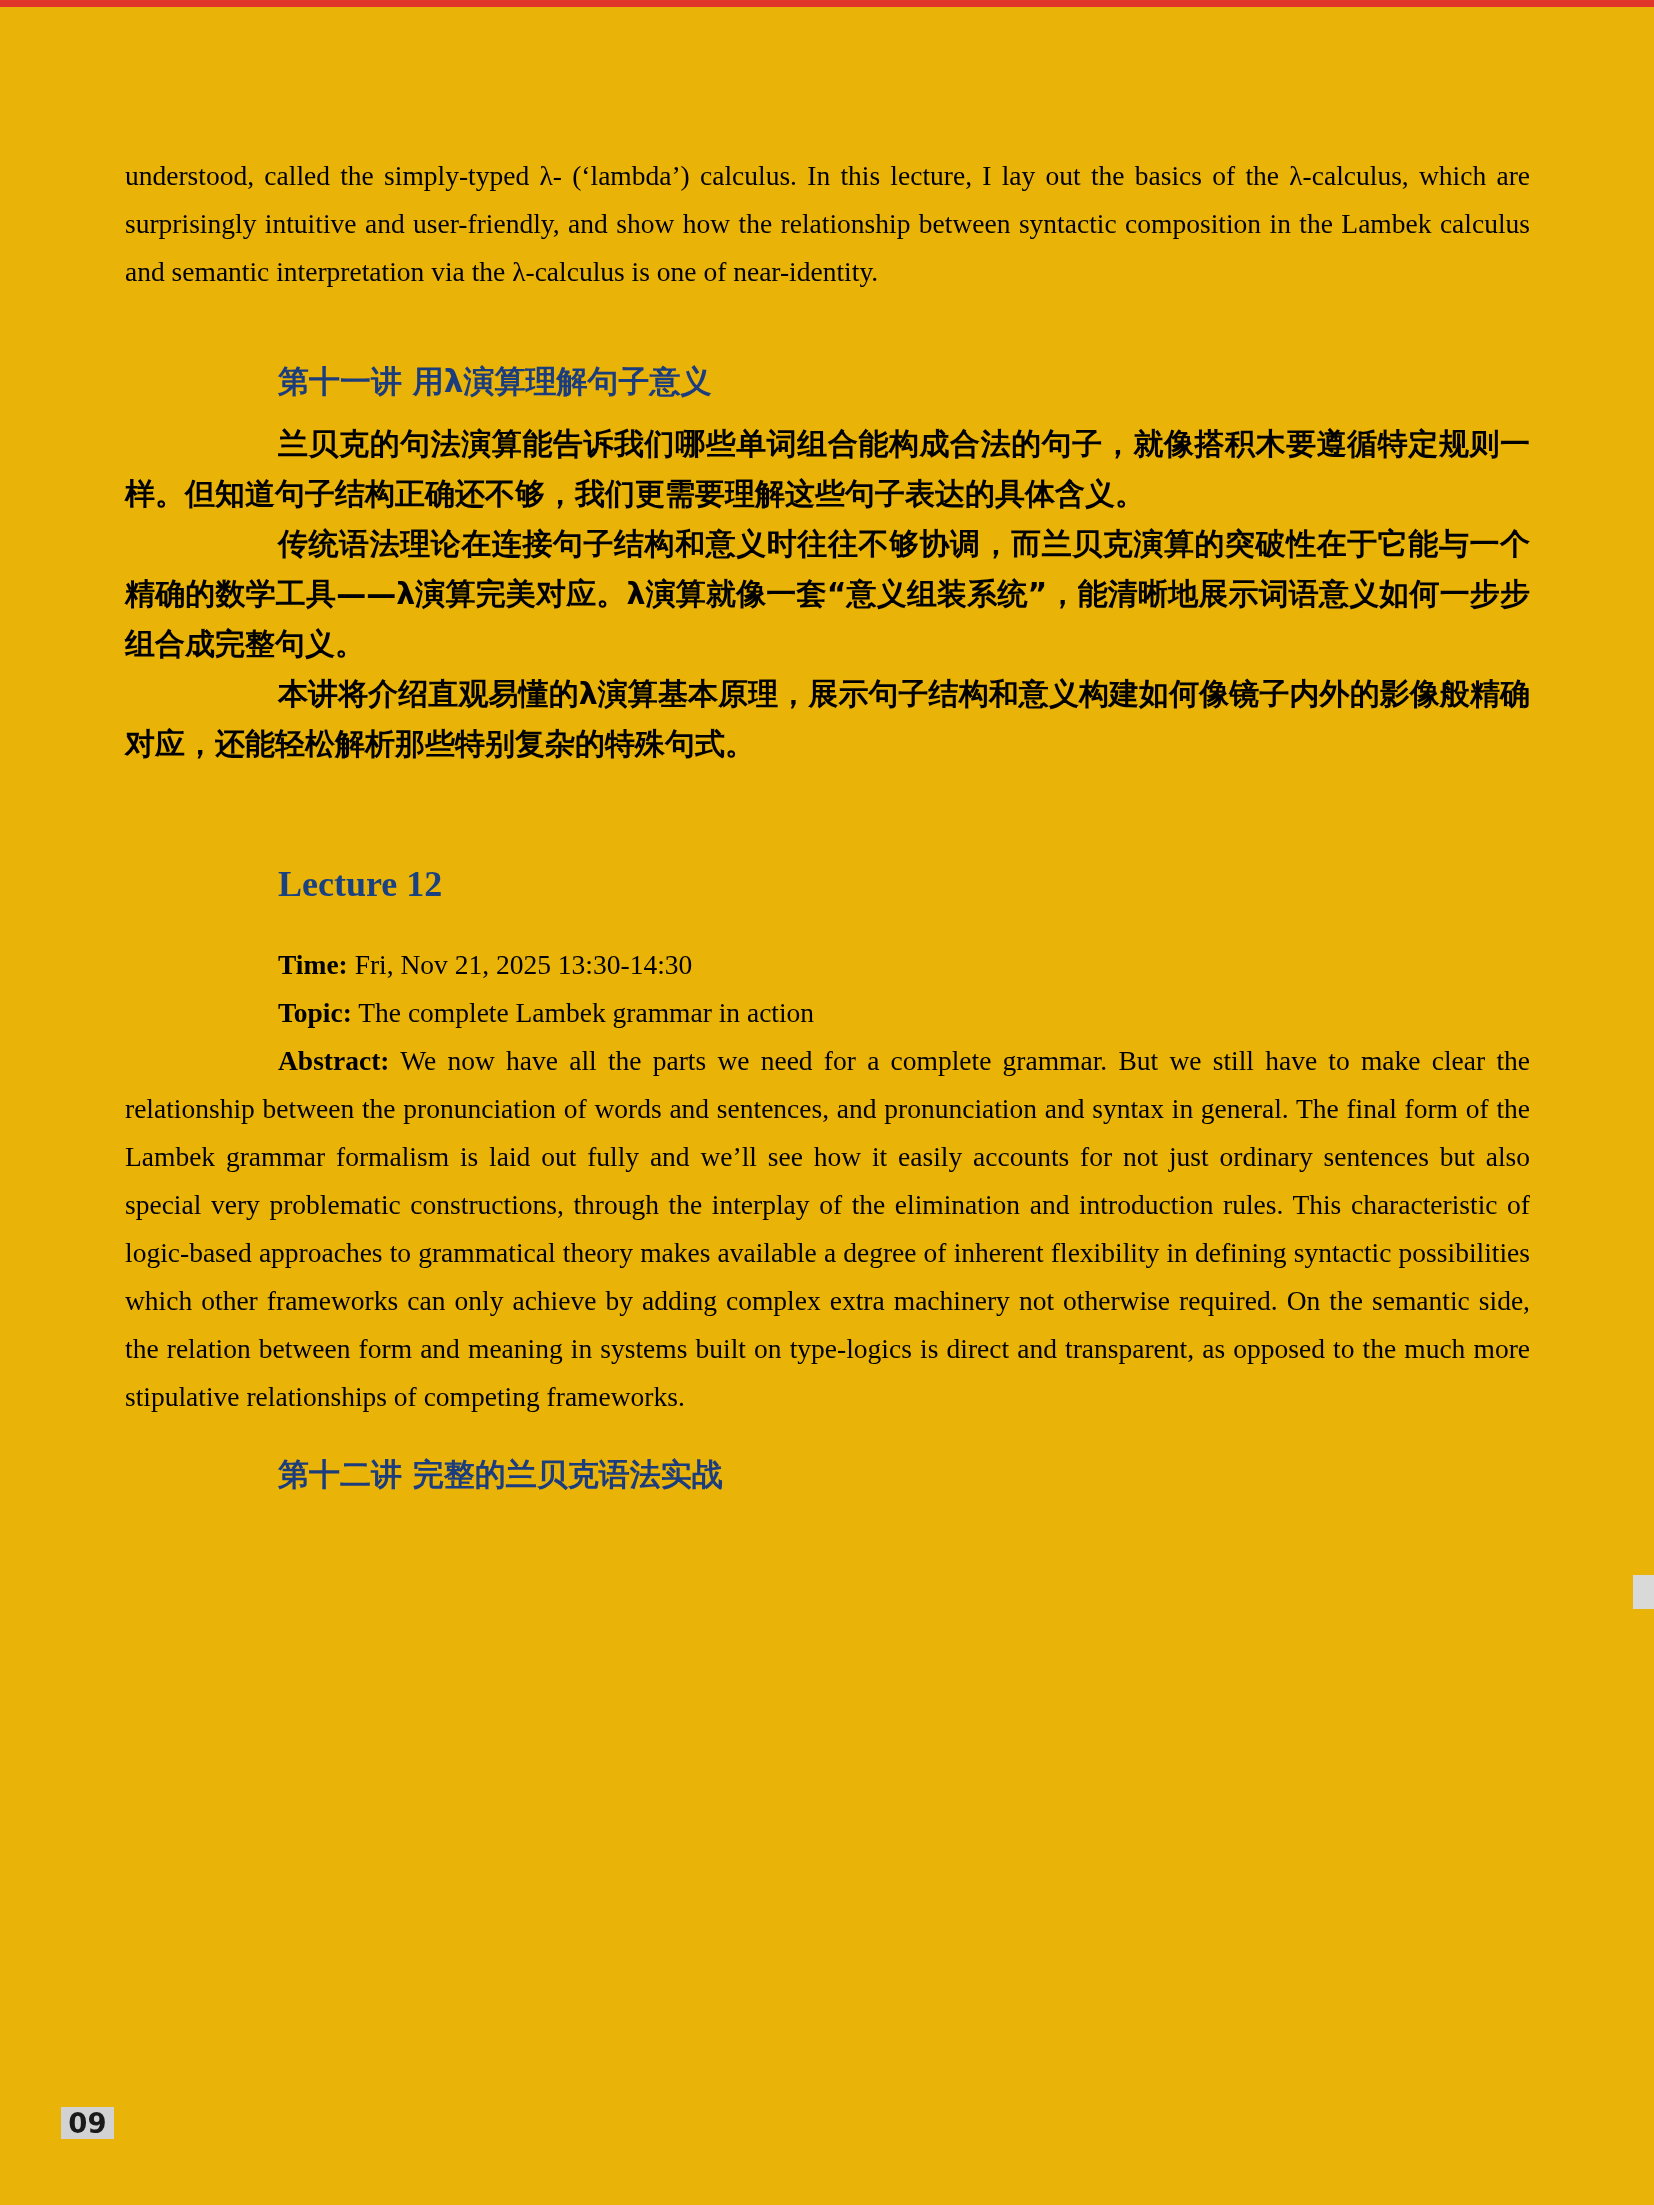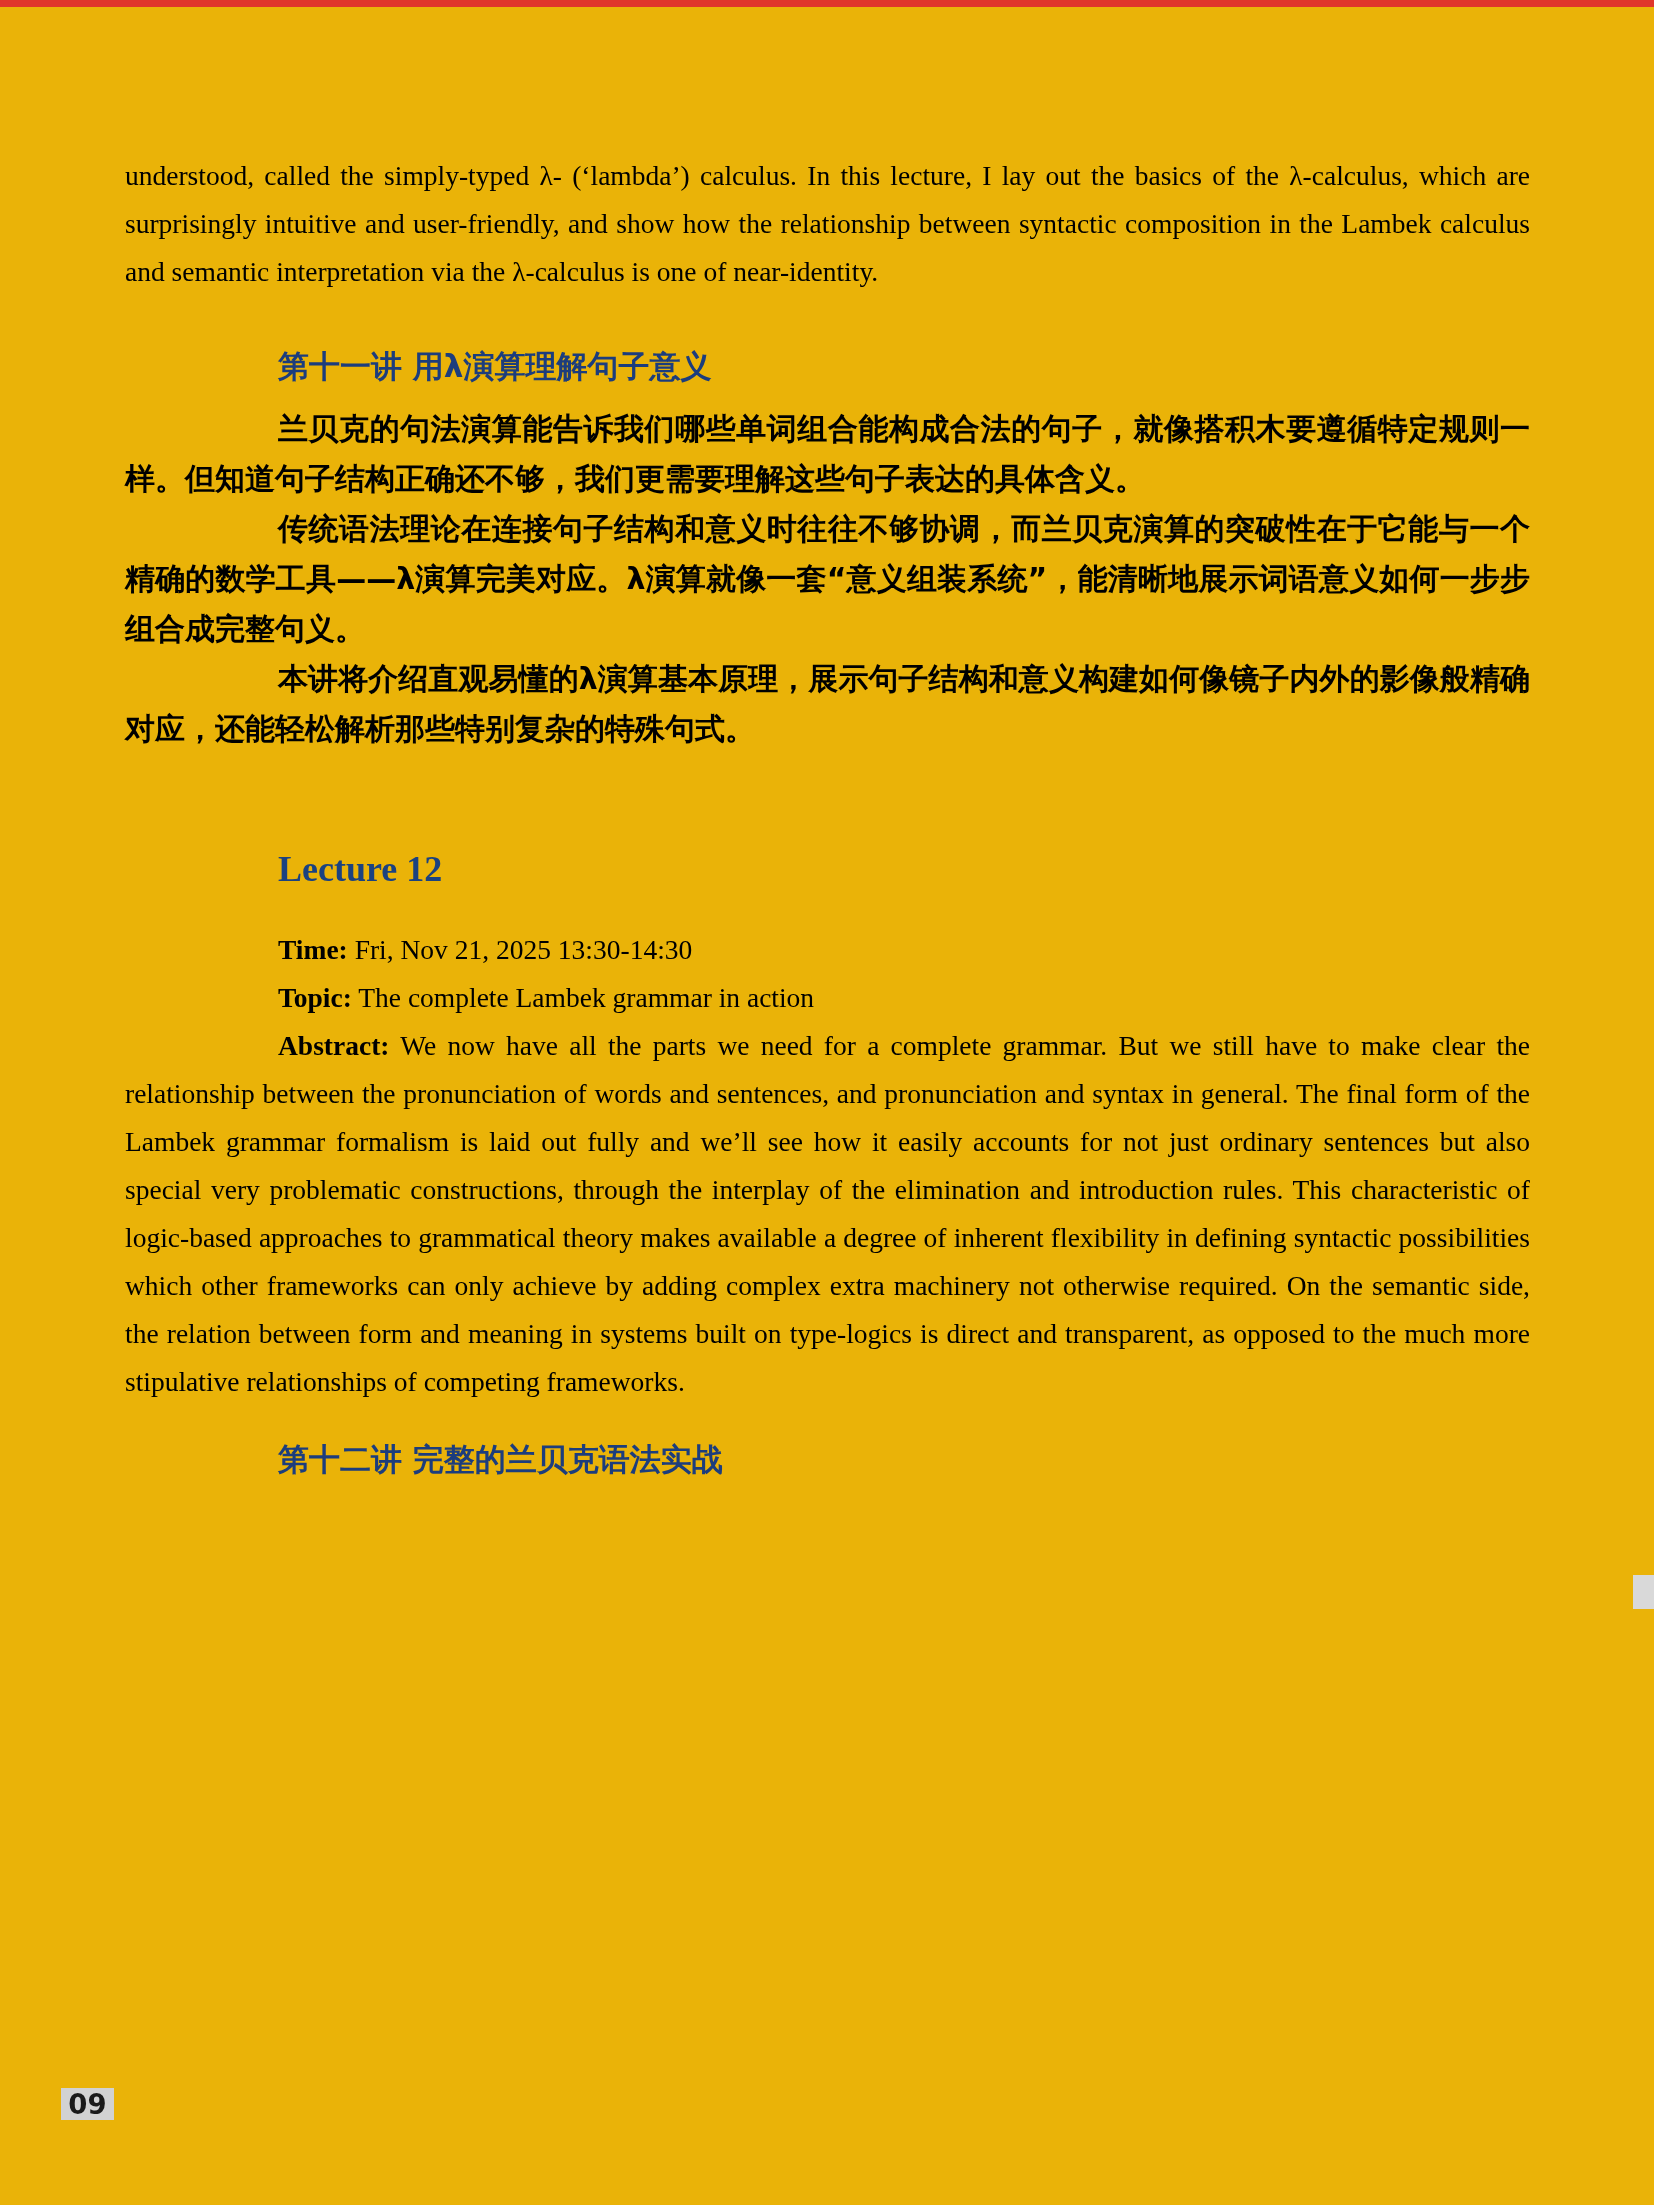--- a/index.html
+++ b/index.html
@@ -33,21 +33,21 @@
   }
   .indent-first{text-indent:153px;}
   .cn-heading{
     font-family:"DejaVu Sans", sans-serif;
     font-weight:700;
     font-size:31px;line-height:39px;
     color:#1c3d7d;
     margin:0;
     text-indent:153px;
   }
-  .heading-11{margin-top:51px;margin-bottom:18px;}
+  .heading-11{margin-top:66px;margin-bottom:18px;}
   .heading-12{margin-top:34px;margin-bottom:18px;}
   .lecture-title{
     font-family:"Liberation Serif", serif;
     font-weight:700;
     font-size:36px;line-height:40px;
     color:#1b4280;
     margin:95px 0 37px 0;
     text-indent:153px;
   }
   .meta-line{
@@ -55,22 +55,22 @@
     text-indent:153px;
   }
   .label{font-weight:700;margin-top:48px;}
   .abstract{margin-top:0;}
   .edge-tab{
     position:absolute;right:0;top:1575px;
     width:21px;height:34px;
     background:#d9d9d9;
   }
   .footer{
-    position:absolute;left:61px;bottom:47px;
-    display:flex;align-items:flex-start;height:70px;
+    position:absolute;left:61px;bottom:66px;
+    display:flex;align-items:flex-end;height:70px;
   }
   .pagenum-chip{
     display:flex;align-items:center;justify-content:center;
     width:53px;
     background:#d2d2d2;
     font-family:"DejaVu Sans", sans-serif;
     font-weight:700;font-size:27.5px;color:#1a1a1a;
   }
   .bar{display:block;}
   .bar-dark{width:14.5px;background:#24418c;margin-left:2.4px;}

